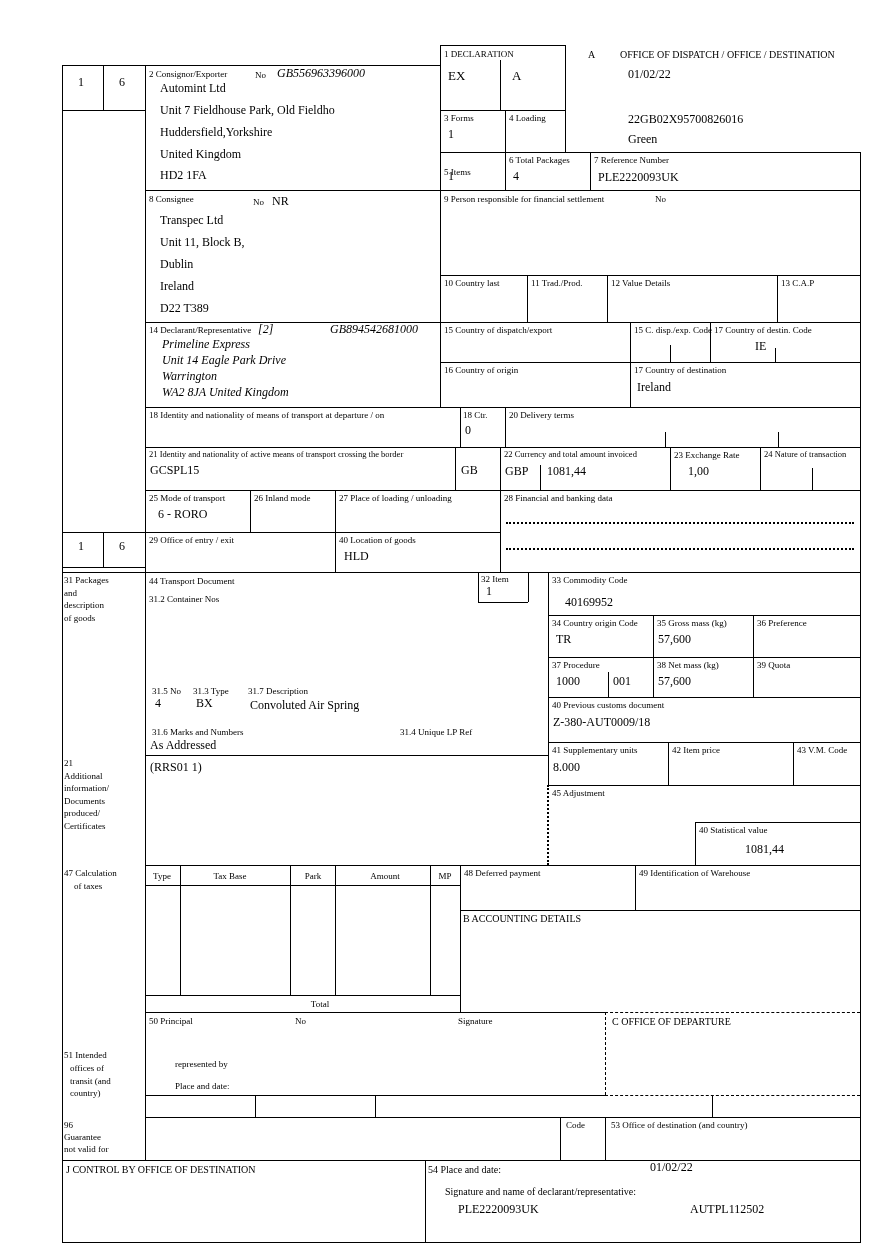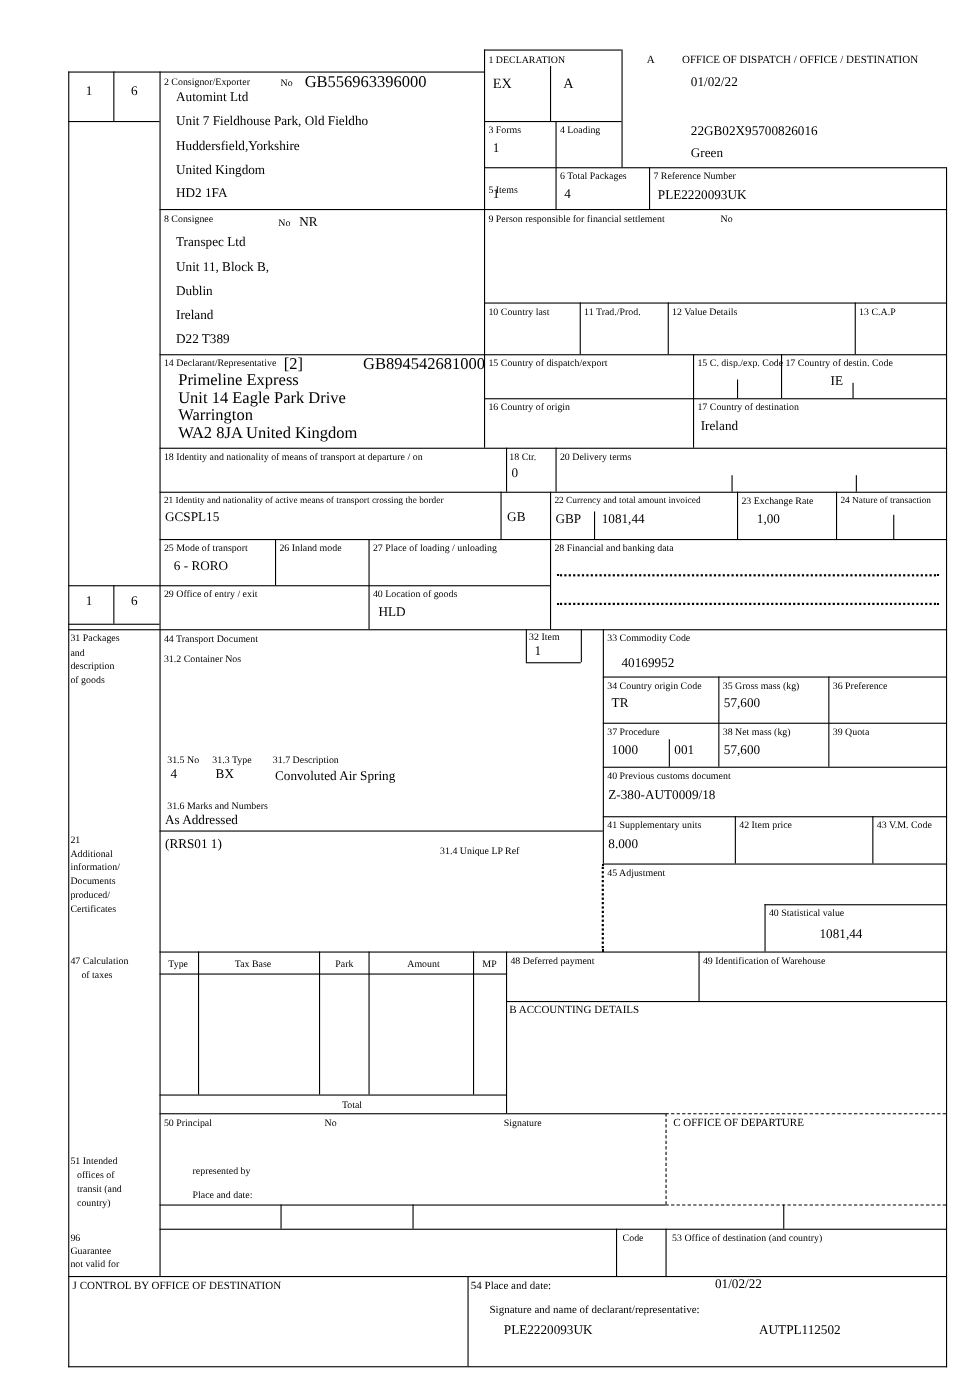--- a/index.html
+++ b/index.html
@@ -14,21 +14,21 @@
   .vl { width:1px; }
   .hl.dash { background:none; height:0; border-top:1px dashed #000; }
   .vl.dash { background:none; width:0; border-left:1px dashed #000; }
   .hl.dot  { background:none; height:0; border-top:2px dotted #000; }
   .vl.dot  { background:none; width:0; border-left:2px dotted #000; }
   .t { position:absolute; white-space:nowrap; line-height:1.15; }
   .lbl   { font-size:9px; }
   .lbl-s { font-size:8.5px; }
   .lbl2  { font-size:10px; }
   .val   { font-size:12px; }
-  .val-sm{ font-size:15px; }
+  .val-sm{ font-size:12px;font-style:italic; }
   .big   { font-size:13px; }
   .ctr   { transform:translateX(-50%); }
 </style>
 </head>
 <body>
 
 <div class="form">
 
   <div>
 
@@ -250,21 +250,21 @@
   <span class="t lbl" style="left:193px;top:686px">31.3 Type</span>
   <span class="t val" style="left:196px;top:697px">BX</span>
   <span class="t lbl" style="left:248px;top:686px">31.7 Description</span>
   <span class="t val" style="left:250px;top:699px">Convoluted Air Spring</span>
 
   <span class="t lbl" style="left:552px;top:700px">40 Previous customs document</span>
   <span class="t val" style="left:553px;top:716px">Z-380-AUT0009/18</span>
 
   <span class="t lbl" style="left:152px;top:727px">31.6 Marks and Numbers</span>
   <span class="t val" style="left:150px;top:739px">As Addressed</span>
-  <span class="t lbl" style="left:400px;top:768px">31.4 Unique LP Ref</span>
+  <span class="t lbl" style="left:400px;top:727px">31.4 Unique LP Ref</span>
 
   <span class="t lbl" style="left:552px;top:745px">41 Supplementary units</span>
   <span class="t val" style="left:553px;top:761px">8.000</span>
   <span class="t lbl" style="left:672px;top:745px">42 Item price</span>
   <span class="t lbl" style="left:797px;top:745px">43 V.M. Code</span>
 
   <span class="t val" style="left:150px;top:761px">(RRS01 1)</span>
   <span class="t lbl" style="left:64px;top:758px">21</span>
   <span class="t lbl" style="left:64px;top:771px">Additional</span>
   <span class="t lbl" style="left:64px;top:783px">information/</span>

